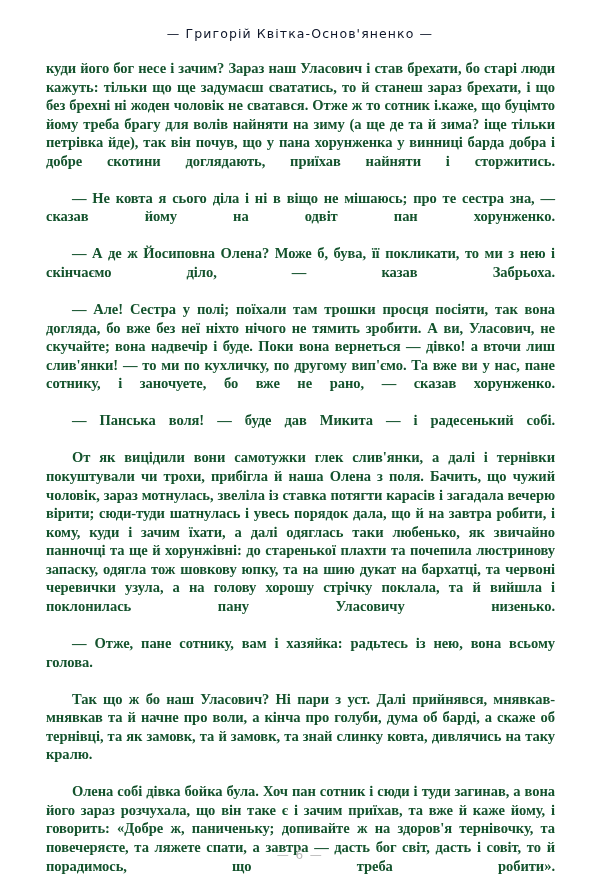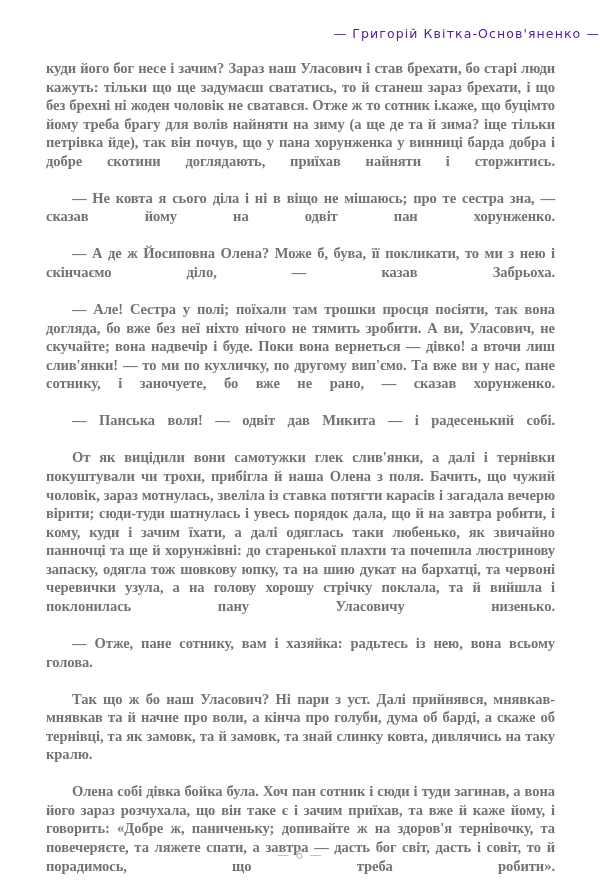--- a/index.html
+++ b/index.html
@@ -23,25 +23,25 @@
     height: 888px;
     box-sizing: border-box;
     position: relative;
     display: flex;
     flex-direction: column;
   }
 
   
   .running-head {
     margin-top: 26px;
-    text-align: right;
+    text-align: center;
     font-family: "DejaVu Sans", "Liberation Sans", sans-serif;
     font-size: 12.5px;
     letter-spacing: 1.1px;
-    color: #4c1d95;
+    color: #0f172a;
     font-weight: 400;
     white-space: nowrap;
     user-select: none;
   }
 
   
   .body-text {
     margin: 0;
     padding: 0 45px 0 46px;
     box-sizing: border-box;
@@ -49,21 +49,21 @@
     padding-top: 18px;
   }
 
   .body-text p {
     margin: 0;
     font-size: 14.55px;
     line-height: 18.55px;
     text-align: justify;
     text-justify: inter-word;
     text-indent: 26px;
-    color: #737373;
+    color: #14532d;
     font-weight: 600;
     letter-spacing: -0.06px;
     word-spacing: -0.2px;
     hyphens: manual;
   }
 
   .body-text p.no-indent {
     text-indent: 0;
   }
 
@@ -93,21 +93,21 @@
 
 <div class="page">
 
   <div class="running-head">— Григорій Квітка-Основ'яненко —</div>
 
   <div class="body-text">
     <p class="no-indent">куди його бог несе і зачим? Зараз наш Уласович і став брехати, бо старі люди кажуть: тільки що ще задумаєш свататись, то й станеш зараз брехати, і що без брехні ні жоден чоловік не сватався. Отже ж то сотник і.каже, що буцімто йому треба брагу для волів найняти на зиму (а ще де та й зима? іще тільки петрівка йде), так він почув, що у пана хорунженка у винниці барда добра і добре скотини доглядають, приїхав найняти і сторжитись.</p>
     <p>— Не ковта я сього діла і ні в віщо не мішаюсь; про те сестра зна, — сказав йому на одвіт пан хорунженко.</p>
     <p>— А де ж Йосиповна Олена? Може б, бува, її покликати, то ми з нею і скінчаємо діло, — казав Забрьоха.</p>
     <p>— Але! Сестра у полі; поїхали там трошки просця посіяти, так вона догляда, бо вже без неї ніхто нічого не тямить зробити. А ви, Уласович, не скучайте; вона надвечір і буде. Поки вона вернеться — дівко! а вточи лиш слив'янки! — то ми по кухличку, по другому вип'ємо. Та вже ви у нас, пане сотнику, і заночуете, бо вже не рано, — сказав хорунженко.</p>
-    <p>— Панська воля! — одвіт дав Микита — і радесенький собі.</p>
+    <p>— Панська воля! — буде дав Микита — і радесенький собі.</p>
     <p>От як вицідили вони самотужки глек слив'янки, а далі і тернівки покуштували чи трохи, прибігла й наша Олена з поля. Бачить, що чужий чоловік, зараз мотнулась, звеліла із ставка потягти карасів і загадала вечерю вірити; сюди-туди шатнулась і увесь порядок дала, що й на завтра робити, і кому, куди і зачим їхати, а далі одяглась таки любенько, як звичайно панночці та ще й хорунжівні: до старенької плахти та почепила люстринову запаску, одягла тож шовкову юпку, та на шию дукат на бархатці, та червоні черевички узула, а на голову хорошу стрічку поклала, та й вийшла і поклонилась пану Уласовичу низенько.</p>
     <p>— Отже, пане сотнику, вам і хазяйка: радьтесь із нею, вона всьому голова.</p>
     <p>Так що ж бо наш Уласович? Ні пари з уст. Далі прийнявся, мнявкав-мнявкав та й начне про воли, а кінча про голуби, дума об барді, а скаже об тернівці, та як замовк, та й замовк, та знай слинку ковта, дивлячись на таку кралю.</p>
     <p>Олена собі дівка бойка була. Хоч пан сотник і сюди і туди загинав, а вона його зараз розчухала, що він таке є і зачим приїхав, та вже й каже йому, і говорить: «Добре ж, паниченьку; допивайте ж на здоров'я тернівочку, та повечеряєте, та ляжете спати, а завтра — дасть бог світ, дасть і совіт, то й порадимось, що треба робити».</p>
 
   </div>
 
   <div class="folio">— 6 —</div>
 
 </div>

